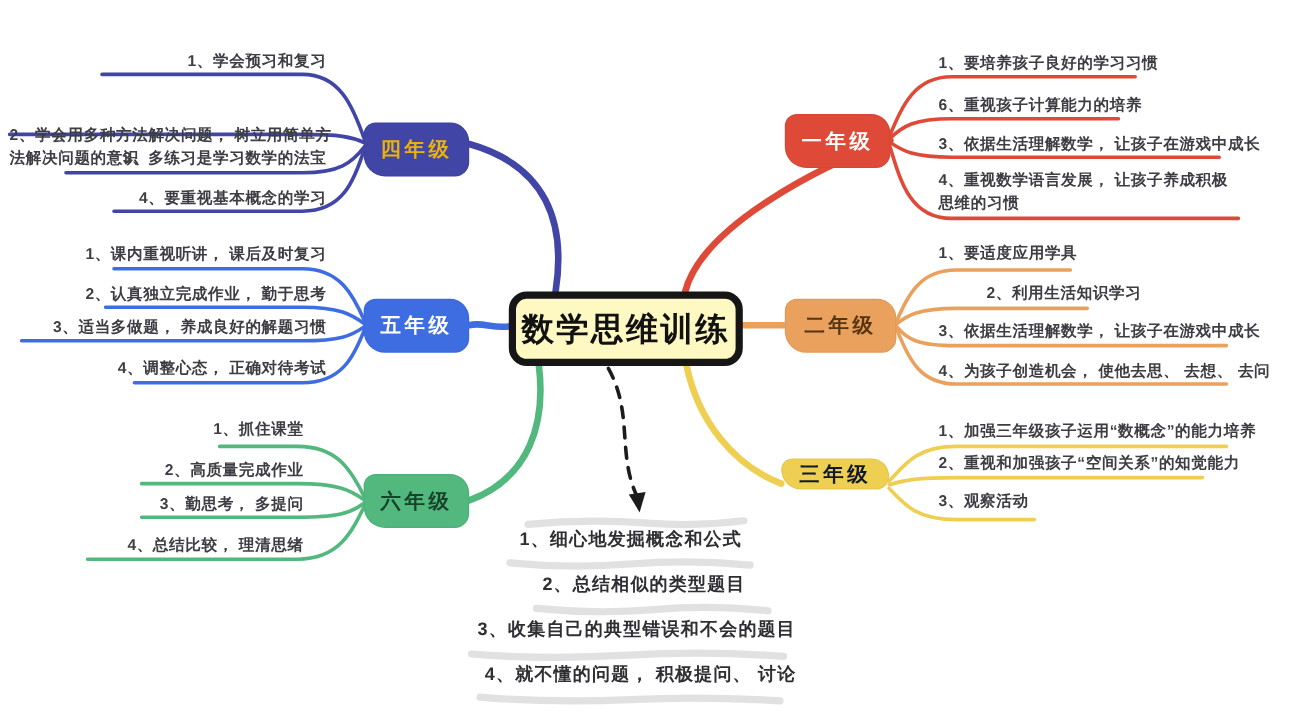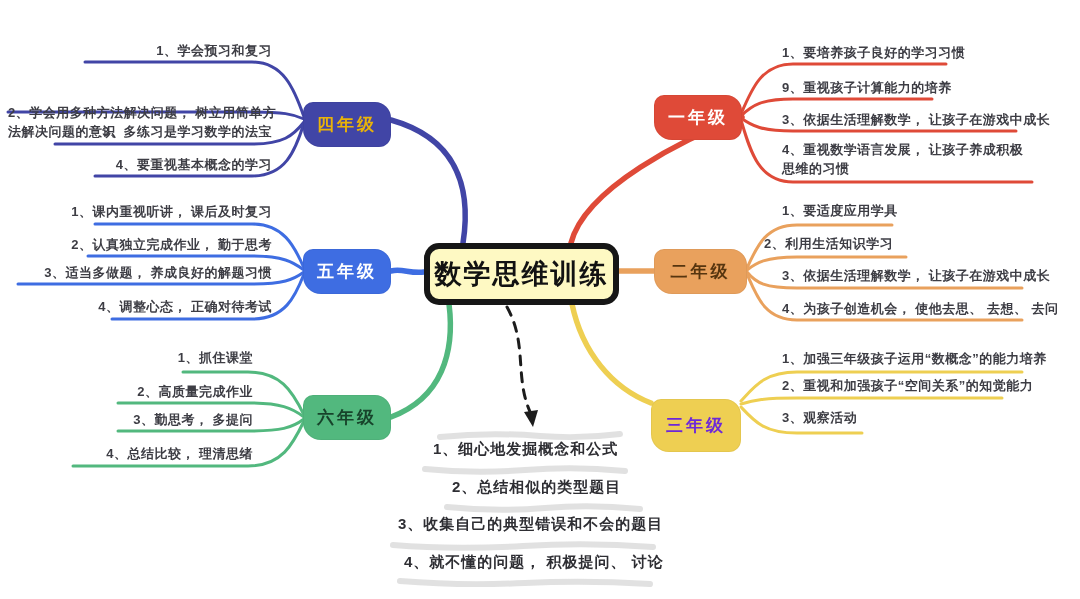--- a/index.html
+++ b/index.html
@@ -89,46 +89,46 @@
   </div>
   <div class="node" style="left: 303px; top: 395px; width: 88px; height: 45px; background: rgb(82, 184, 126); color: rgb(23, 67, 43);">
     <span>六年级</span>
   </div>
   <div class="node" style="left: 654px; top: 95px; width: 88px; height: 45px; background: rgb(223, 74, 56); color: rgb(255, 255, 255);">
     <span>一年级</span>
   </div>
   <div class="node" style="left: 654px; top: 249px; width: 93px; height: 45px; background: rgb(233, 161, 93); color: rgb(86, 53, 15);">
     <span>二年级</span>
   </div>
-  <div class="node" style="left: 651px; top: 382px; width: 90px; height: 53px; background: rgb(238, 207, 82); color: #6d28d9; margin-top: 17px;">
+  <div class="node" style="left: 651px; top: 382px; width: 90px; height: 26px; background: rgb(238, 207, 82); color: #0f172a;">
     <span>三年级</span>
   </div>
 
   <div class="item" style="right:808px;top:42px;">1、学会预习和复习</div>
   <div class="item wrap" style="left:8px;top:72px;width:270px;margin-top:32px;">2、学会用多种方法解决问题， 树立用简单方法解决问题的意识</div>
   <div class="item" style="right:808px;top:123px;margin-left:20px;">3、多练习是学习数学的法宝</div>
   <div class="item" style="right:808px;top:156px;">4、要重视基本概念的学习</div>
 
   <div class="item" style="right:808px;top:203px;">1、课内重视听讲， 课后及时复习</div>
   <div class="item" style="right:808px;top:236px;">2、认真独立完成作业， 勤于思考</div>
   <div class="item" style="right:808px;top:264px;">3、适当多做题， 养成良好的解题习惯</div>
   <div class="item" style="right:808px;top:298px;">4、调整心态， 正确对待考试</div>
 
   <div class="item" style="right:827px;top:349px;">1、抓住课堂</div>
   <div class="item" style="right:827px;top:383px;">2、高质量完成作业</div>
   <div class="item" style="right:827px;top:411px;">3、勤思考， 多提问</div>
   <div class="item" style="right:827px;top:445px;margin-left:32px;">4、总结比较， 理清思绪</div>
 
   <div class="item" style="left:782px;top:44px;">1、要培养孩子良好的学习习惯</div>
-  <div class="item" style="left:782px;top:79px;">9、重视孩子计算能力的培养</div>
+  <div class="item" style="left:782px;top:79px;">6、重视孩子计算能力的培养</div>
   <div class="item" style="left:782px;top:111px;">3、依据生活理解数学， 让孩子在游戏中成长</div>
   <div class="item wrap" style="left:782px;top:141px;width:252px;">4、重视数学语言发展， 让孩子养成积极思维的习惯</div>
 
   <div class="item" style="left:782px;top:202px;">1、要适度应用学具</div>
-  <div class="item" style="left:764px;top:235px;">2、利用生活知识学习</div>
+  <div class="item" style="left:822px;top:235px;">2、利用生活知识学习</div>
   <div class="item" style="left:782px;top:267px;">3、依据生活理解数学， 让孩子在游戏中成长</div>
   <div class="item" style="left:782px;top:300px;">4、为孩子创造机会， 使他去思、 去想、 去问</div>
 
   <div class="item" style="left:782px;top:350px;">1、加强三年级孩子运用“数概念”的能力培养</div>
   <div class="item" style="left:782px;top:377px;">2、重视和加强孩子“空间关系”的知觉能力</div>
   <div class="item" style="left:782px;top:409px;">3、观察活动</div>
 
   <div class="summary" style="left:433px;top:440px;">1、细心地发掘概念和公式</div>
   <div class="summary" style="left:452px;top:478px;">2、总结相似的类型题目</div>
   <div class="summary" style="left:398px;top:515px;">3、收集自己的典型错误和不会的题目</div>

